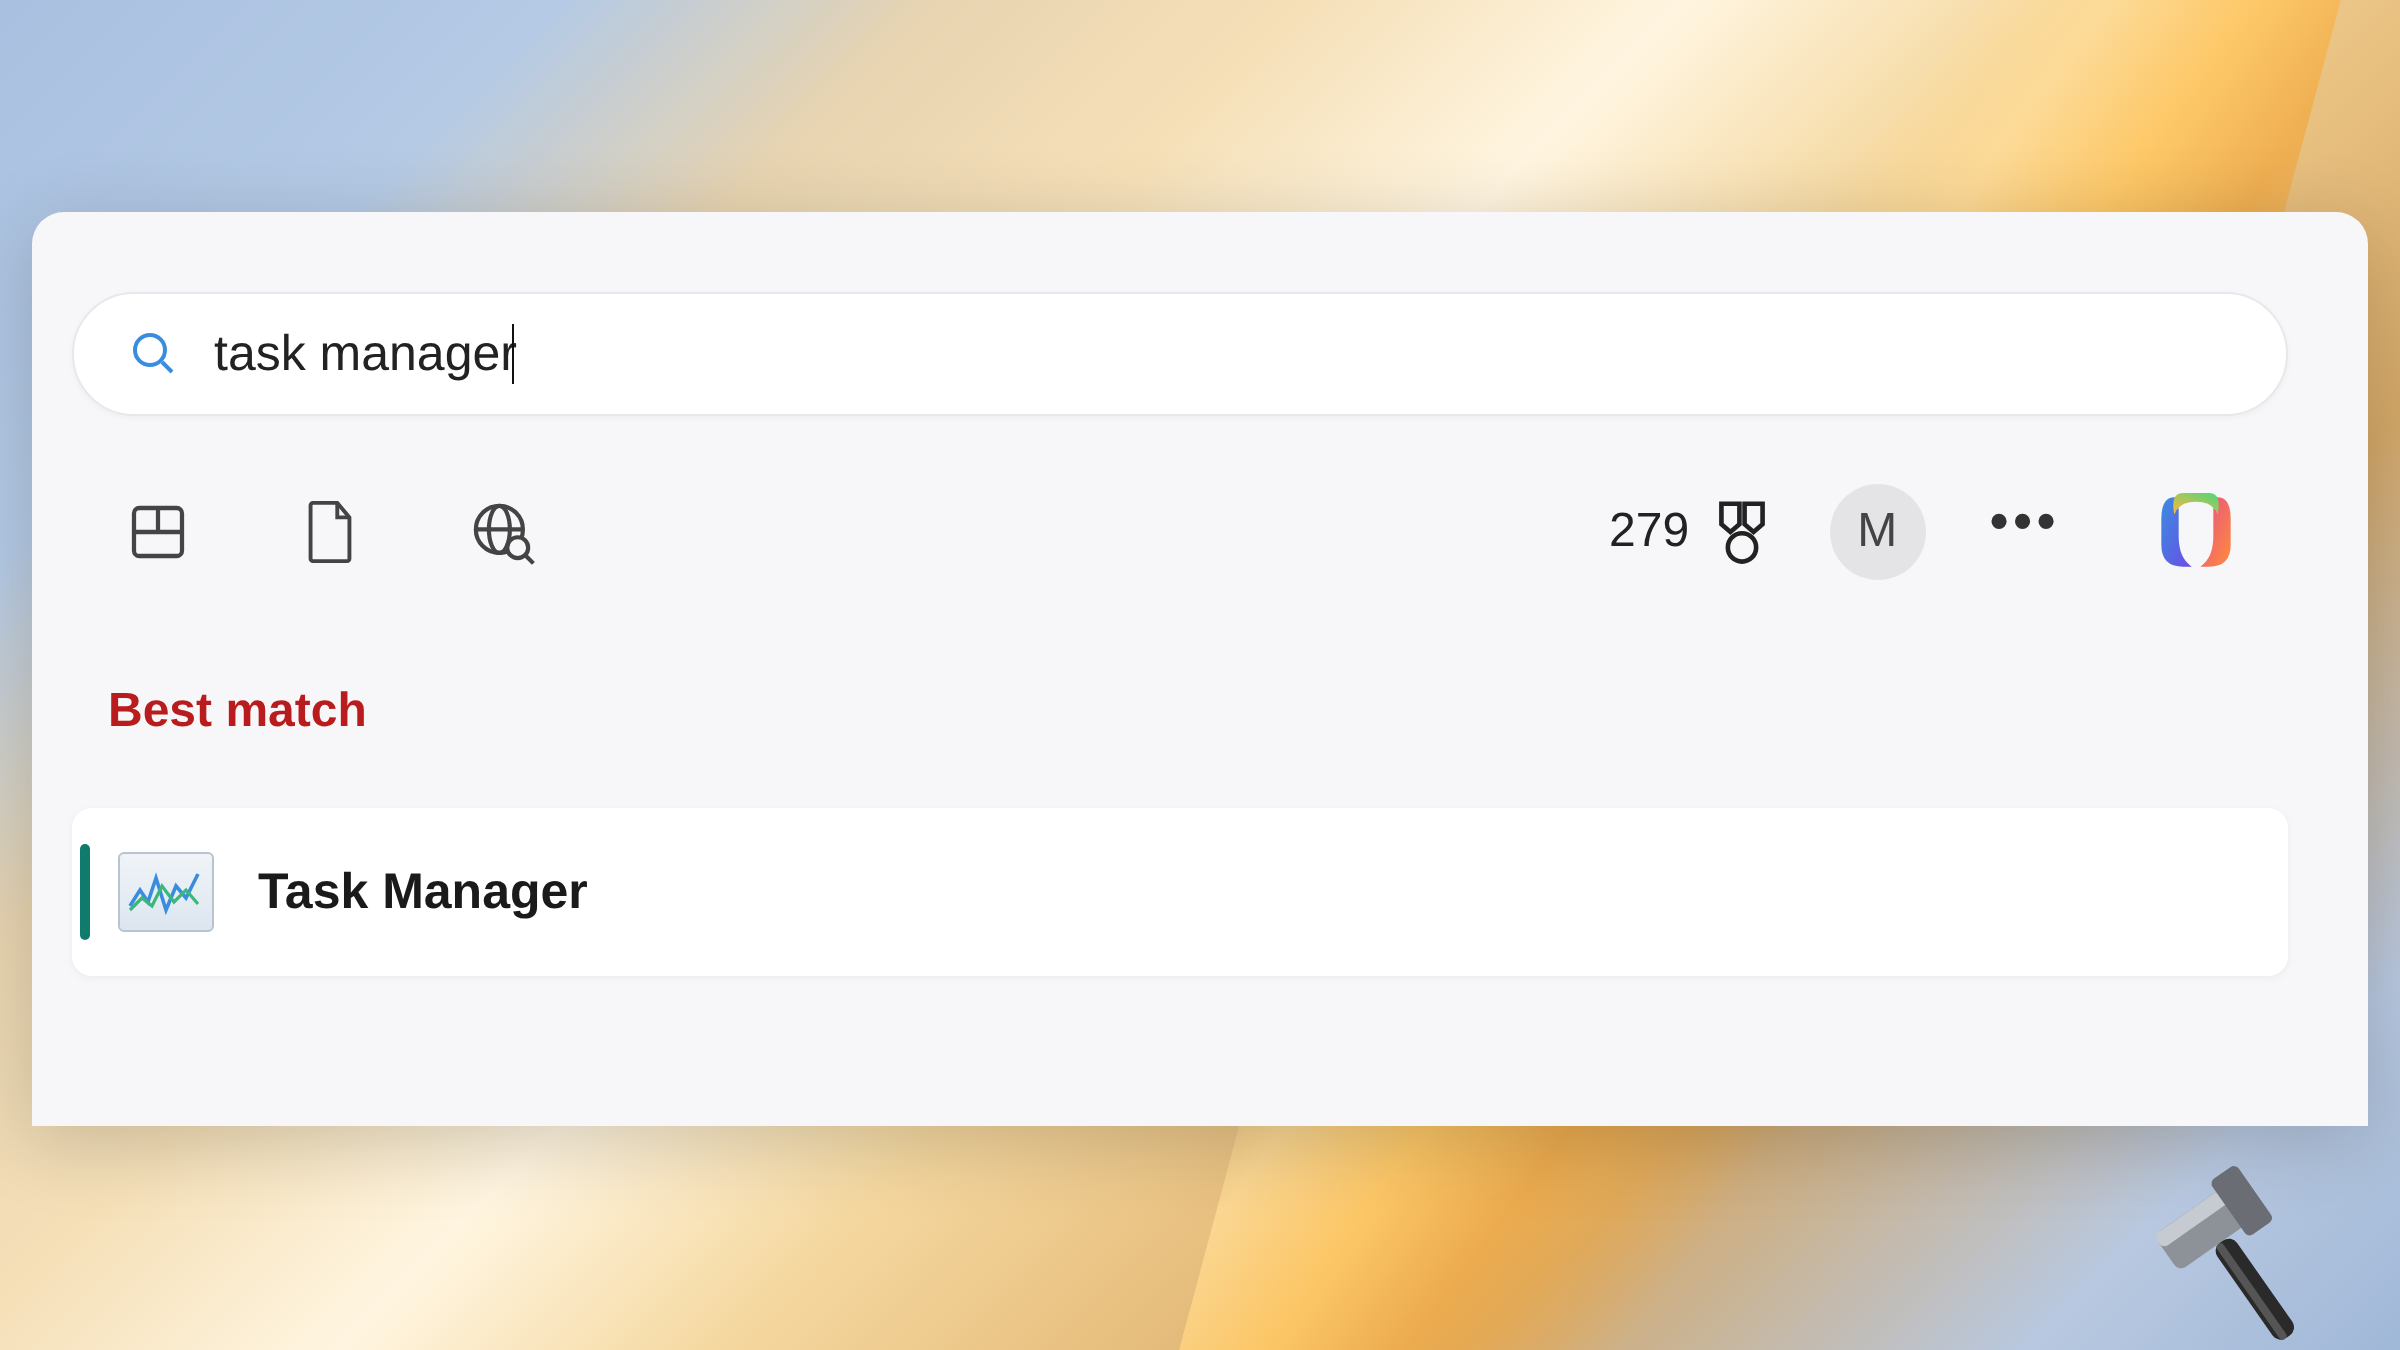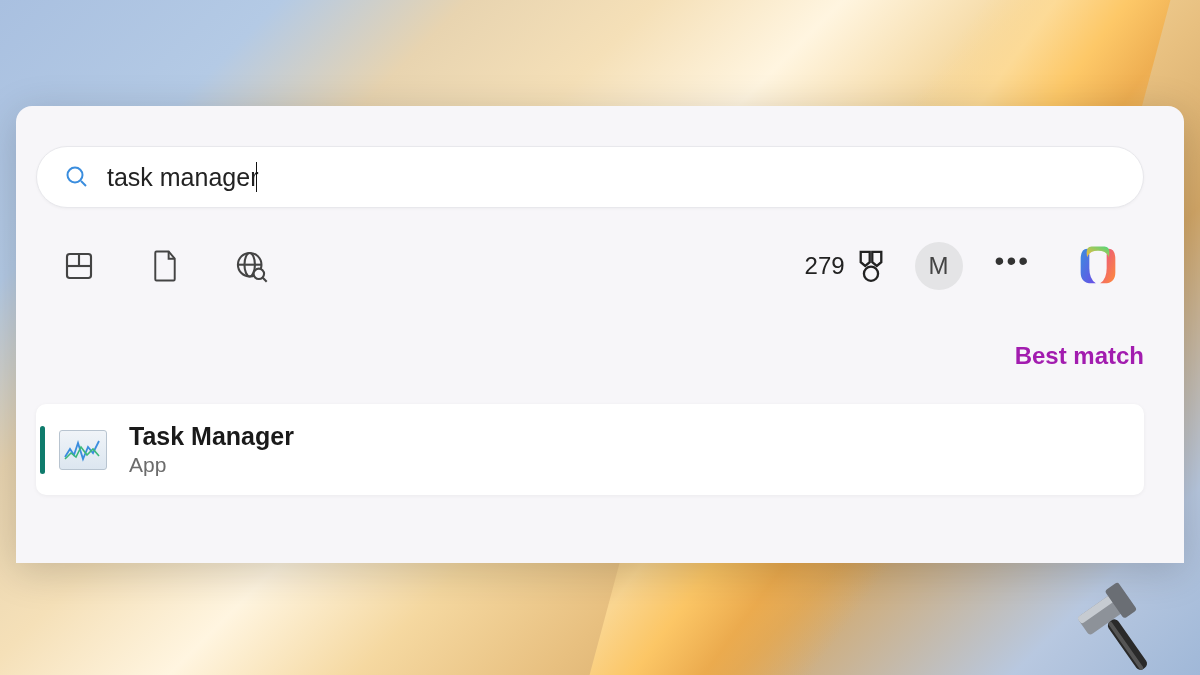--- a/index.html
+++ b/index.html
@@ -113,24 +113,23 @@
       width: 56px; height: 56px;
       border-radius: 50%;
       display: flex;
       align-items: center;
       justify-content: center;
       cursor: pointer;
     }
     .section-title {
       font-size: 24px;
       font-weight: 600;
-      color: #a21caf;
+      color: #b91c1c;
       margin-top: 48px;
-      margin-left: 33px;
-      text-align: right;
+      margin-left: 18px;
     }
     .result-card {
       margin-top: 34px;
       background: #fff;
       border-radius: 10px;
       padding: 18px 0;
       display: flex;
       align-items: center;
       box-shadow: 0 1px 4px rgba(0,0,0,0.05);
       cursor: pointer;
@@ -263,21 +262,20 @@
   <div class="result-card">
     <div class="result-accent"></div>
     <div class="result-icon">
       <svg width="40" height="26" viewBox="0 0 40 26">
         <polyline points="2,20 7,12 11,18 15,6 20,22 25,10 30,16 36,4" fill="none" stroke="#3a8dde" stroke-width="1.8"></polyline>
         <polyline points="2,22 8,16 13,20 18,10 24,18 30,12 36,19" fill="none" stroke="#3ab87a" stroke-width="1.6"></polyline>
       </svg>
     </div>
     <div class="result-text">
       <div class="result-title">Task Manager</div>
-      <div class="result-sub">App</div>
     </div>
   </div>
 
 </div>
 
 <svg class="hammer" viewBox="0 0 100 100">
   <rect x="10" y="18" width="44" height="22" rx="4" fill="#8d9299"></rect>
   <rect x="10" y="18" width="44" height="8" rx="3" fill="#c6cbd1"></rect>
   <rect x="48" y="12" width="16" height="34" rx="3" fill="#6a6e74"></rect>
   <rect x="30" y="40" width="12" height="58" rx="5" fill="#2a2a2a"></rect>

